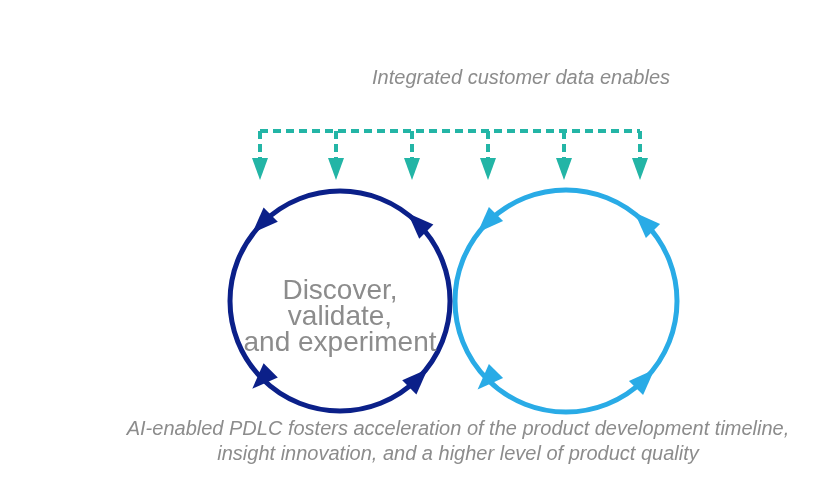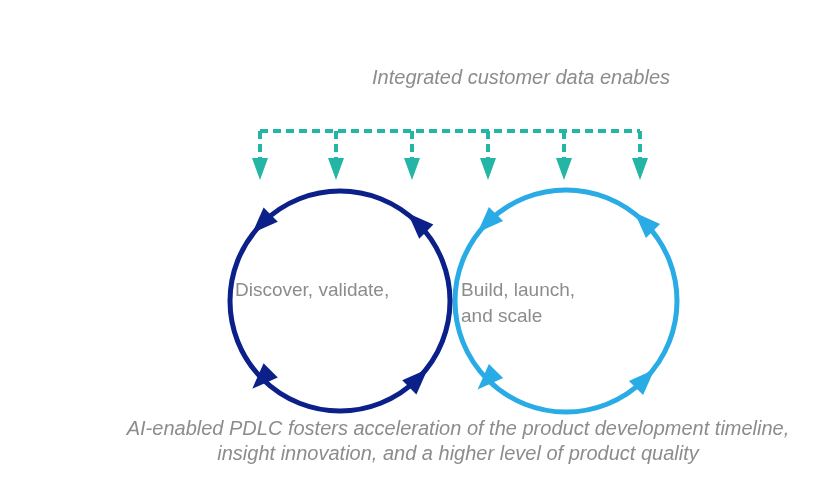--- a/index.html
+++ b/index.html
@@ -40,21 +40,22 @@
     text-align: right;
     font-style: italic;
     font-size: 20px;
     line-height: 23px;
     color: var(--gray-text, #8c8c8c);
     margin-top: 7px;
   }
   .cycle-label {
     position: absolute;
     width: 210px;
-    font-size: 19px;
+    text-align: center;
+    font-size: 28px;
     line-height: 26px;
     color: var(--gray-text, #8c8c8c);
   }
   .cycle-label.left  { left: 235px; top: 277px; }
   .cycle-label.right { left: 461px; top: 277px; }
   .bottom-caption {
     position: absolute;
     left: 81px;
     top: 416px;
     width: 754px;
@@ -126,25 +127,22 @@
     </g>
   </svg>
 
 
   <div class="top-annotation">
     <div>Integrated customer data enables</div>
   </div>
 
   <div class="cycle-label left">
     <div>Discover, validate,</div>
+    <div>and experiment</div>
   </div>
 
-  <div class="cycle-label right">
-    <div>Build, launch,</div>
-    <div>and scale</div>
-  </div>
 
   <div class="bottom-caption">
     <div>AI-enabled PDLC fosters acceleration of the product development timeline,</div>
     <div>insight innovation, and a higher level of product quality</div>
   </div>
 
 </div>
 
 </body></html>

